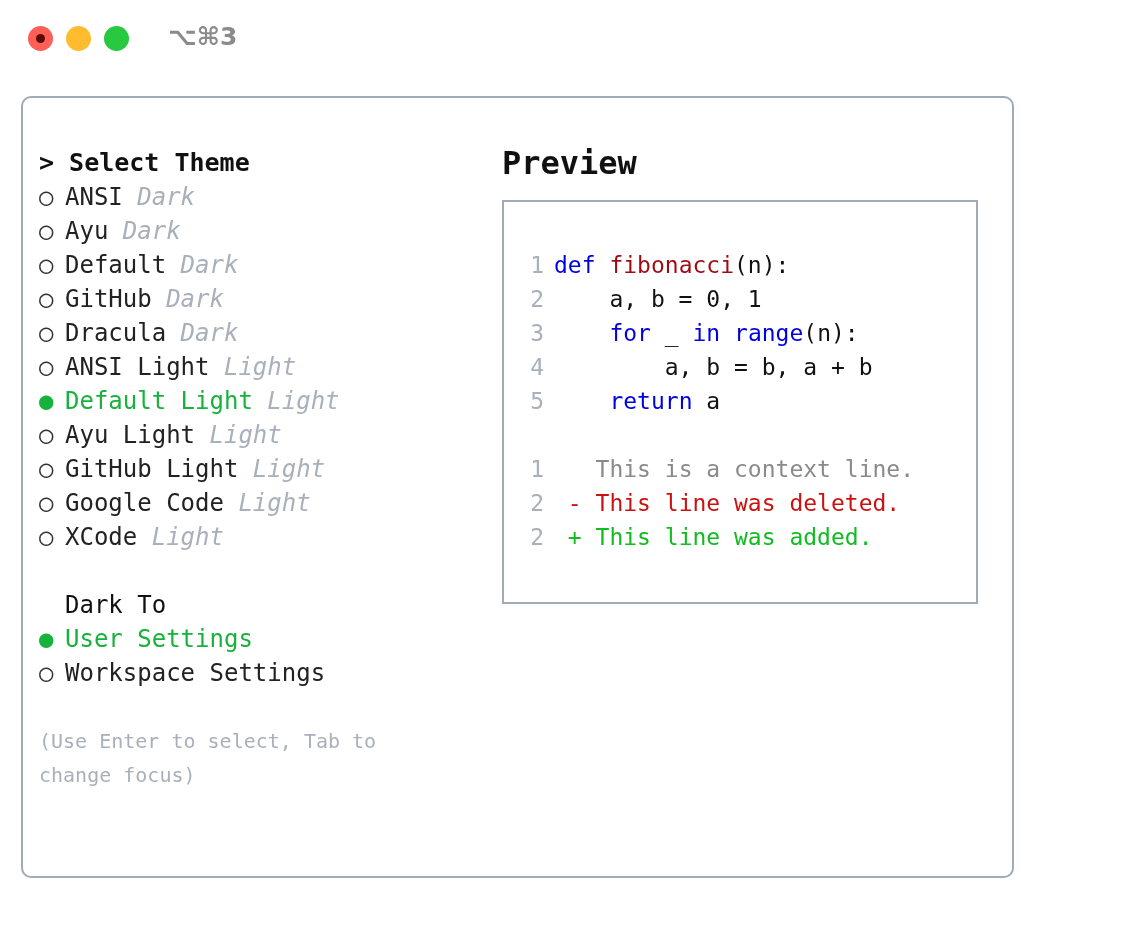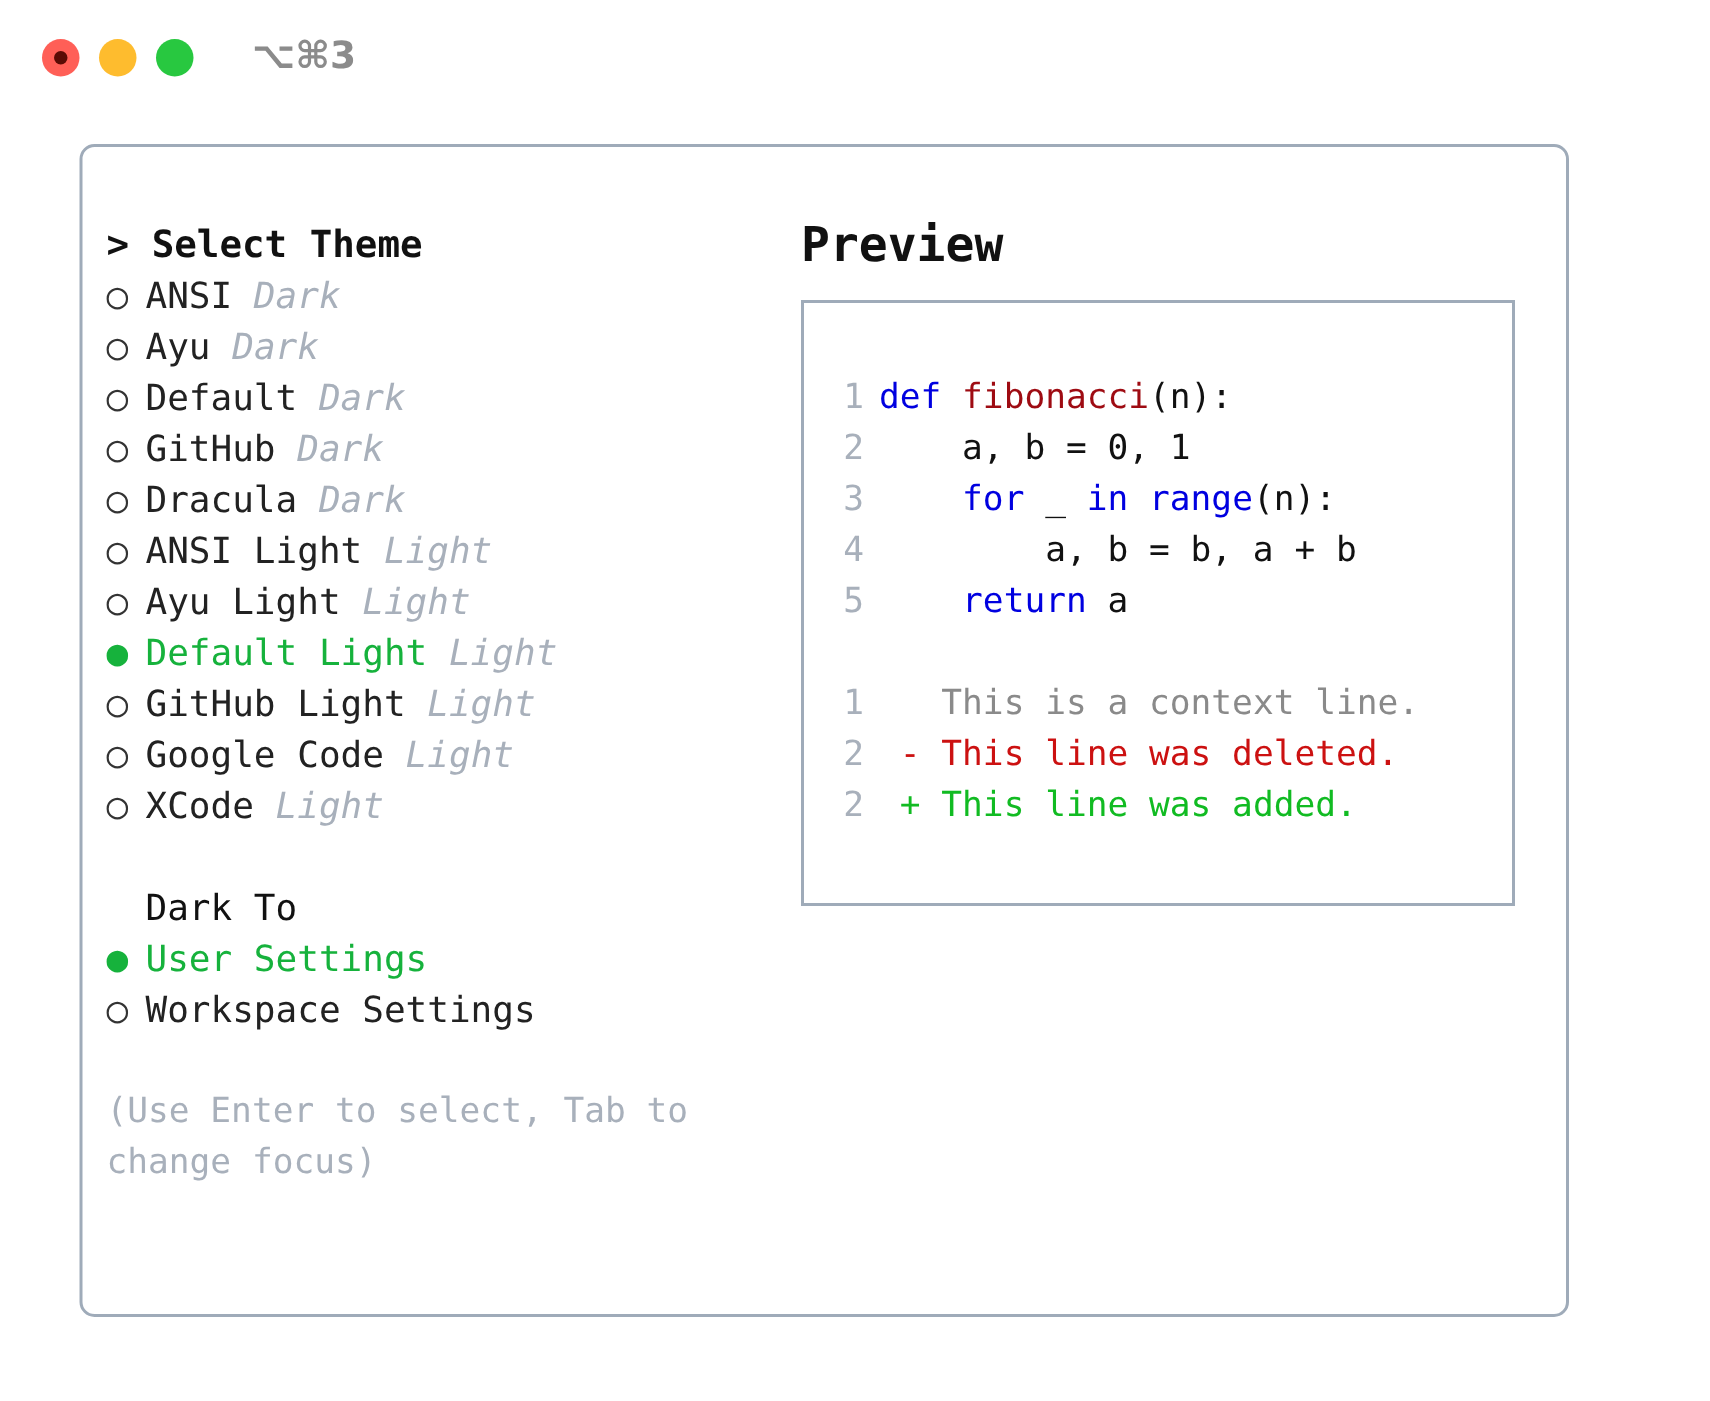--- a/index.html
+++ b/index.html
@@ -71,21 +71,20 @@
   #panel {
     position: absolute;
     left: 21px;
     top: 96px;
     width: 993px;
     height: 782px;
     border: 2px solid #9fabb9;
     border-radius: 10px;
     box-sizing: border-box;
     background: #ffffff;
-    margin-left: 32px;
   }
 
   
   #left-col {
     position: absolute;
     left: 16px;
     top: 48px;
     width: 440px;
   }
   .heading {
@@ -120,21 +119,21 @@
     color: #111111;
     height: 34px;
     line-height: 34px;
     white-space: pre;
     padding-left: 26px;
   }
 
   #hint {
     margin-top: 34px;
     width: 400px;
-    font-size: 23px;
+    font-size: 20px;
     line-height: 34px;
     color: #a8b0bb;
     word-wrap: break-word;
   }
 
   
   #right-col {
     position: absolute;
     left: 479px;
     top: 48px;
@@ -201,22 +200,22 @@
 
     <div id="left-col">
       <div class="heading">&gt; Select Theme</div>
       <div id="theme-items">
           <div class="opt-row"><span class="bullet">○</span><span class="opt-label">ANSI</span><span class="opt-tag"> Dark</span></div>
           <div class="opt-row"><span class="bullet">○</span><span class="opt-label">Ayu</span><span class="opt-tag"> Dark</span></div>
           <div class="opt-row"><span class="bullet">○</span><span class="opt-label">Default</span><span class="opt-tag"> Dark</span></div>
           <div class="opt-row"><span class="bullet">○</span><span class="opt-label">GitHub</span><span class="opt-tag"> Dark</span></div>
           <div class="opt-row"><span class="bullet">○</span><span class="opt-label">Dracula</span><span class="opt-tag"> Dark</span></div>
           <div class="opt-row"><span class="bullet">○</span><span class="opt-label">ANSI Light</span><span class="opt-tag"> Light</span></div>
+          <div class="opt-row selected"><span class="bullet">●</span><span class="opt-label">Default Light</span><span class="opt-tag"> Light</span></div>
           <div class="opt-row"><span class="bullet">○</span><span class="opt-label">Ayu Light</span><span class="opt-tag"> Light</span></div>
-          <div class="opt-row selected"><span class="bullet">●</span><span class="opt-label">Default Light</span><span class="opt-tag"> Light</span></div>
           <div class="opt-row"><span class="bullet">○</span><span class="opt-label">GitHub Light</span><span class="opt-tag"> Light</span></div>
           <div class="opt-row"><span class="bullet">○</span><span class="opt-label">Google Code</span><span class="opt-tag"> Light</span></div>
           <div class="opt-row"><span class="bullet">○</span><span class="opt-label">XCode</span><span class="opt-tag"> Light</span></div>
         </div>
 
       <div class="spacer"></div>
 
       <div class="subheading">Dark To</div>
       <div id="apply-items">
           <div class="opt-row selected"><span class="bullet">●</span><span class="opt-label">User Settings</span></div>

